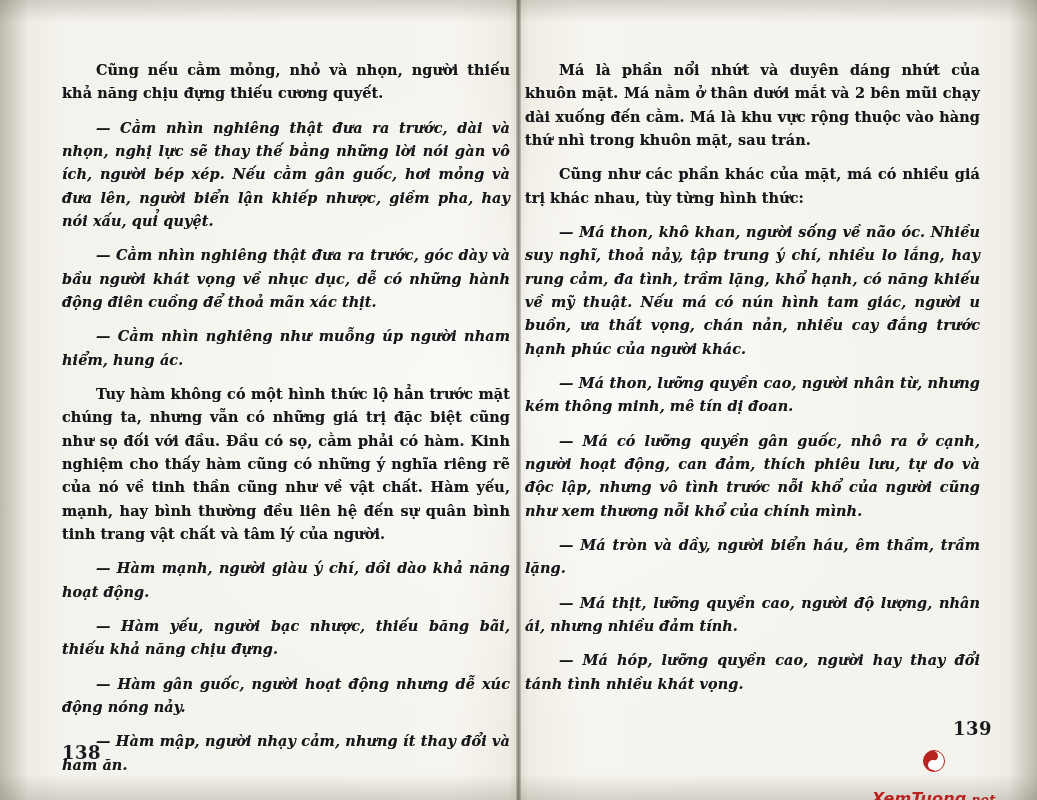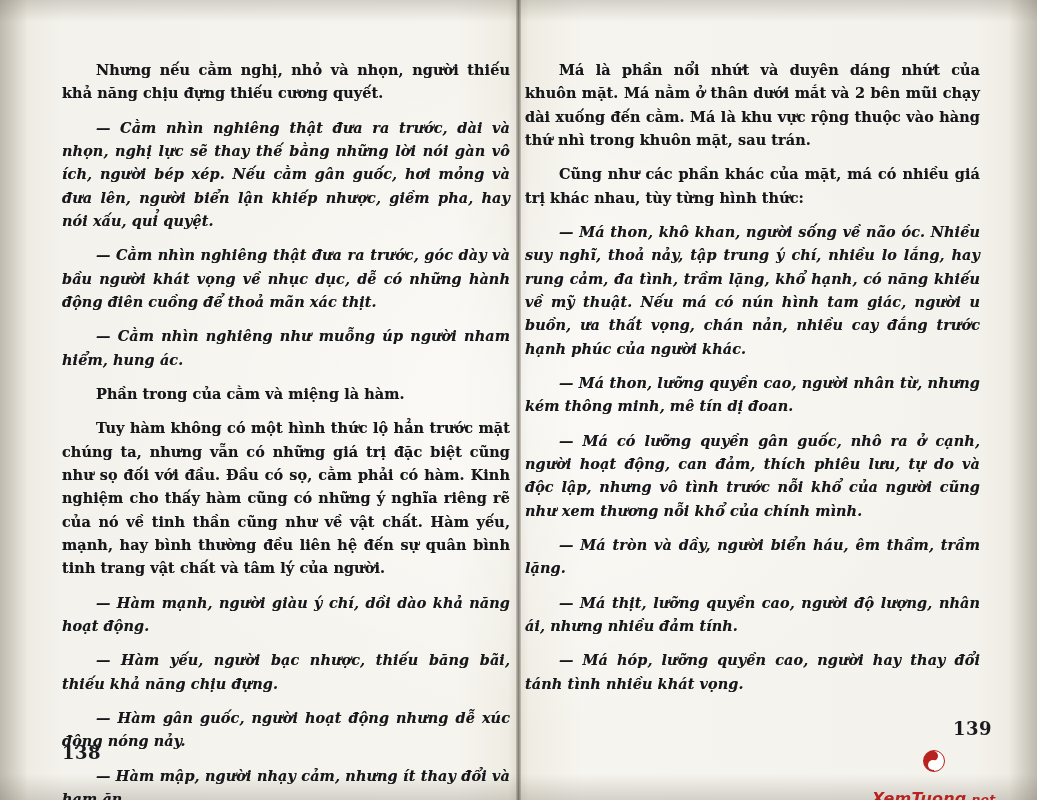--- a/index.html
+++ b/index.html
@@ -126,25 +126,24 @@
 
 <div id="page">
   <div class="paper"></div>
   <div class="edge-shadow-top"></div>
   <div class="edge-shadow-bottom"></div>
   <div class="edge-shadow-left"></div>
   <div class="edge-shadow-right"></div>
   <div class="gutter"></div>
 
   <div class="page-col left">
-    <p class="par">Nhưng nếu cằm nghị, nhỏ và nhọn, người thiếu khả năng chịu đựng thiếu cương quyết.</p>
+    <p class="par">Cũng nếu cằm mỏng, nhỏ và nhọn, người thiếu khả năng chịu đựng thiếu cương quyết.</p>
     <p class="par dash">— Cằm nhìn nghiêng thật đưa ra trước, dài và nhọn, nghị lực sẽ thay thế bằng những lời nói gàn vô ích, người bép xép. Nếu cằm gân guốc, hơi mỏng và đưa lên, người biển lận khiếp nhược, giềm pha, hay nói xấu, quỉ quyệt.</p>
     <p class="par dash">— Cằm nhìn nghiêng thật đưa ra trước, góc dày và bầu người khát vọng về nhục dục, dễ có những hành động điên cuồng để thoả mãn xác thịt.</p>
     <p class="par dash">— Cằm nhìn nghiêng như muỗng úp người nham hiểm, hung ác.</p>
-    <p class="par head">Phần trong của cằm và miệng là hàm.</p>
     <p class="par">Tuy hàm không có một hình thức lộ hẳn trước mặt chúng ta, nhưng vẫn có những giá trị đặc biệt cũng như sọ đối với đầu. Đầu có sọ, cằm phải có hàm. Kinh nghiệm cho thấy hàm cũng có những ý nghĩa riêng rẽ của nó về tinh thần cũng như về vật chất. Hàm yếu, mạnh, hay bình thường đều liên hệ đến sự quân bình tinh trang vật chất và tâm lý của người.</p>
     <p class="par dash">— Hàm mạnh, người giàu ý chí, dồi dào khả năng hoạt động.</p>
     <p class="par dash">— Hàm yếu, người bạc nhược, thiếu băng bãi, thiếu khả năng chịu đựng.</p>
     <p class="par dash">— Hàm gân guốc, người hoạt động nhưng dễ xúc động nóng nảy.</p>
     <p class="par dash">— Hàm mập, người nhạy cảm, nhưng ít thay đổi và ham ăn.</p>
 
   </div>
 
   <div class="page-col right">
     <p class="par">Má là phần nổi nhứt và duyên dáng nhứt của khuôn mặt. Má nằm ở thân dưới mắt và 2 bên mũi chạy dài xuống đến cằm. Má là khu vực rộng thuộc vào hàng thứ nhì trong khuôn mặt, sau trán.</p>

